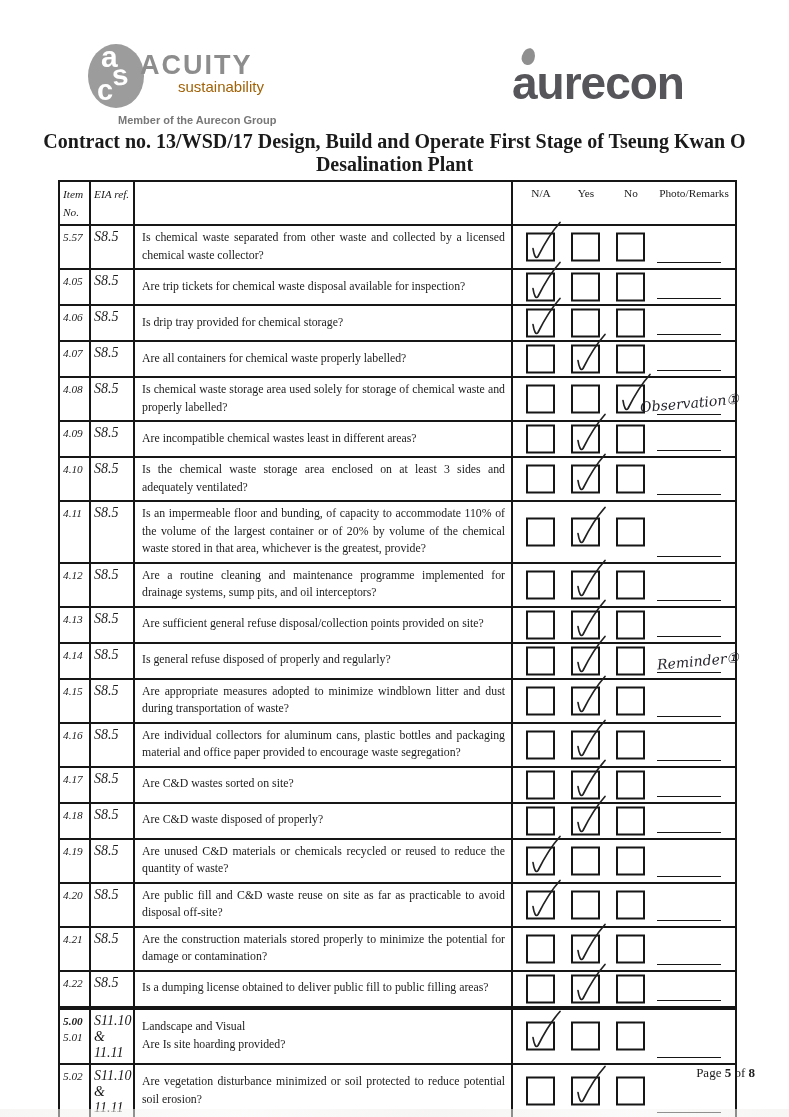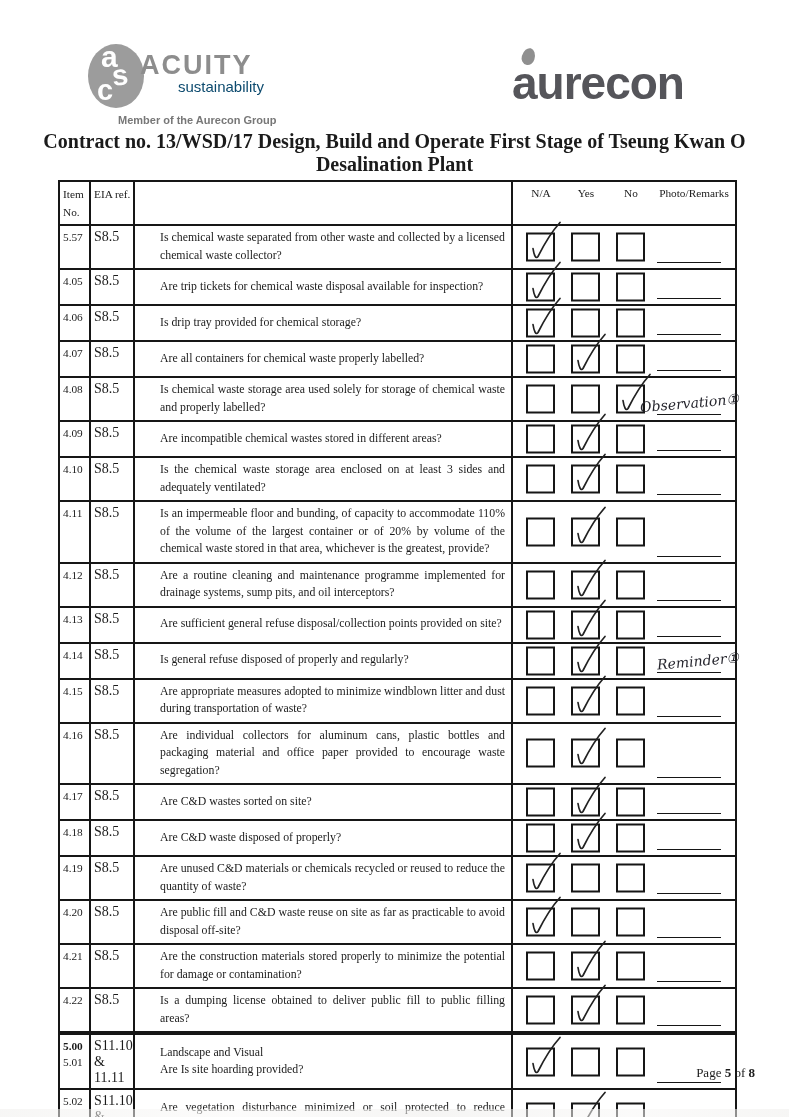--- a/index.html
+++ b/index.html
@@ -8,42 +8,42 @@
   
   .header-area{position:relative;height:88px;margin-top:40px;}
   .emblem{position:absolute;left:88px;top:4px;width:56px;height:64px;background:#9c9c9c;
           border-radius:50%;}
   .emblem .el{position:absolute;color:#fff;font-family:"Liberation Sans",sans-serif;font-weight:bold;}
   .emblem .el-a{font-size:30px;left:13px;top:-4px;}
   .emblem .el-s{font-size:29px;left:24px;top:15px;transform:rotate(-6deg);}
   .emblem .el-c{font-size:29px;left:9px;top:30px;}
   .acuity-text{position:absolute;left:140px;top:12px;font-family:"Liberation Sans",sans-serif;}
   .acuity-name{font-size:27px;font-weight:bold;letter-spacing:2px;color:#8d8d8d;line-height:26px;}
-  .acuity-sub{font-size:15px;color:#0c4a6e;margin-left:38px;line-height:17px;}
+  .acuity-sub{font-size:15px;color:#a16207;margin-left:38px;line-height:17px;}
   .acuity-tag{position:absolute;left:118px;top:74px;font-family:"Liberation Sans",sans-serif;
               font-size:11px;font-weight:bold;color:#777;}
   .aurecon{position:absolute;left:512px;top:6px;}
   .aurecon-leaf{position:absolute;left:10px;top:2px;width:13px;height:17px;background:#8f8f8f;
                 border-radius:50% 50% 50% 50%/58% 58% 42% 42%;transform:rotate(16deg);}
   .aurecon-word{display:block;margin-top:14px;font-family:"Liberation Sans",sans-serif;
                 font-weight:bold;font-size:46px;line-height:46px;color:#55555a;letter-spacing:-1px;}
   
   .doc-title{text-align:center;font-weight:bold;font-size:20px;margin:2px 20px 4px 20px;}
   
   .ctable{margin-left:58px;width:679px;border:2px solid #161616;box-sizing:border-box;}
   .trow{display:grid;grid-template-columns:31px 44px 378px 1fr;border-bottom:2px solid #161616;}
   .trow:last-child{border-bottom:none;}
   .trow.section-start{border-top:2px solid #161616;}
   .cell{box-sizing:border-box;}
   .c-item,.c-eia{border-right:2px solid #161616;font-size:11.3px;line-height:16px;
-                 padding:3px 1px 2px 3px;}
+                 padding:3px 1px 2px 3px;font-style:italic;}
   .c-eia{font-size:14px;}
   .section-start .c-item div:first-child{font-weight:bold;}
   .c-q{border-right:2px solid #161616;font-size:11.8px;line-height:17.5px;
-       padding:3px 6px 4px 25px;display:flex;flex-direction:column;justify-content:center;
+       padding:3px 6px 4px 7px;display:flex;flex-direction:column;justify-content:center;
        text-align:justify;min-height:30px;}
   .section-line{font-weight:normal;text-align:left;}
   .c-checks{position:relative;min-height:34px;}
   .thead .c-checks{min-height:42px;}
   .hlbl{position:absolute;top:5px;font-size:11.3px;text-align:center;}
   .h-na{left:10px;width:36px;}
   .h-yes{left:55px;width:36px;}
   .h-no{left:100px;width:36px;}
   .h-rem{left:138px;width:86px;}
   .thead .c-item,.thead .c-eia{font-size:11.3px;line-height:18px;}
@@ -246,21 +246,21 @@
 
   <div class="trow">
     <div class="cell c-item">
             <div>4.09</div>
           </div>
     <div class="cell c-eia">
             <div>S8.5</div>
           </div>
     <div class="cell c-q">
 
-      <div class="q-text">Are incompatible chemical wastes stored in different areas?</div>
+      <div class="q-text">Are incompatible chemical wastes least in different areas?</div>
     </div>
     <div class="cell c-checks">
       <span class="box box-na">
         
       </span>
       <span class="box box-yes checked">
         <svg class="tick" viewBox="0 0 40 40">
                 <path d="M9 28 C10 35 12 39 14 36 C18 28 27 12 36 2" fill="none" stroke="#222" stroke-width="1.7" stroke-linecap="round"></path>
               </svg>
       </span>

